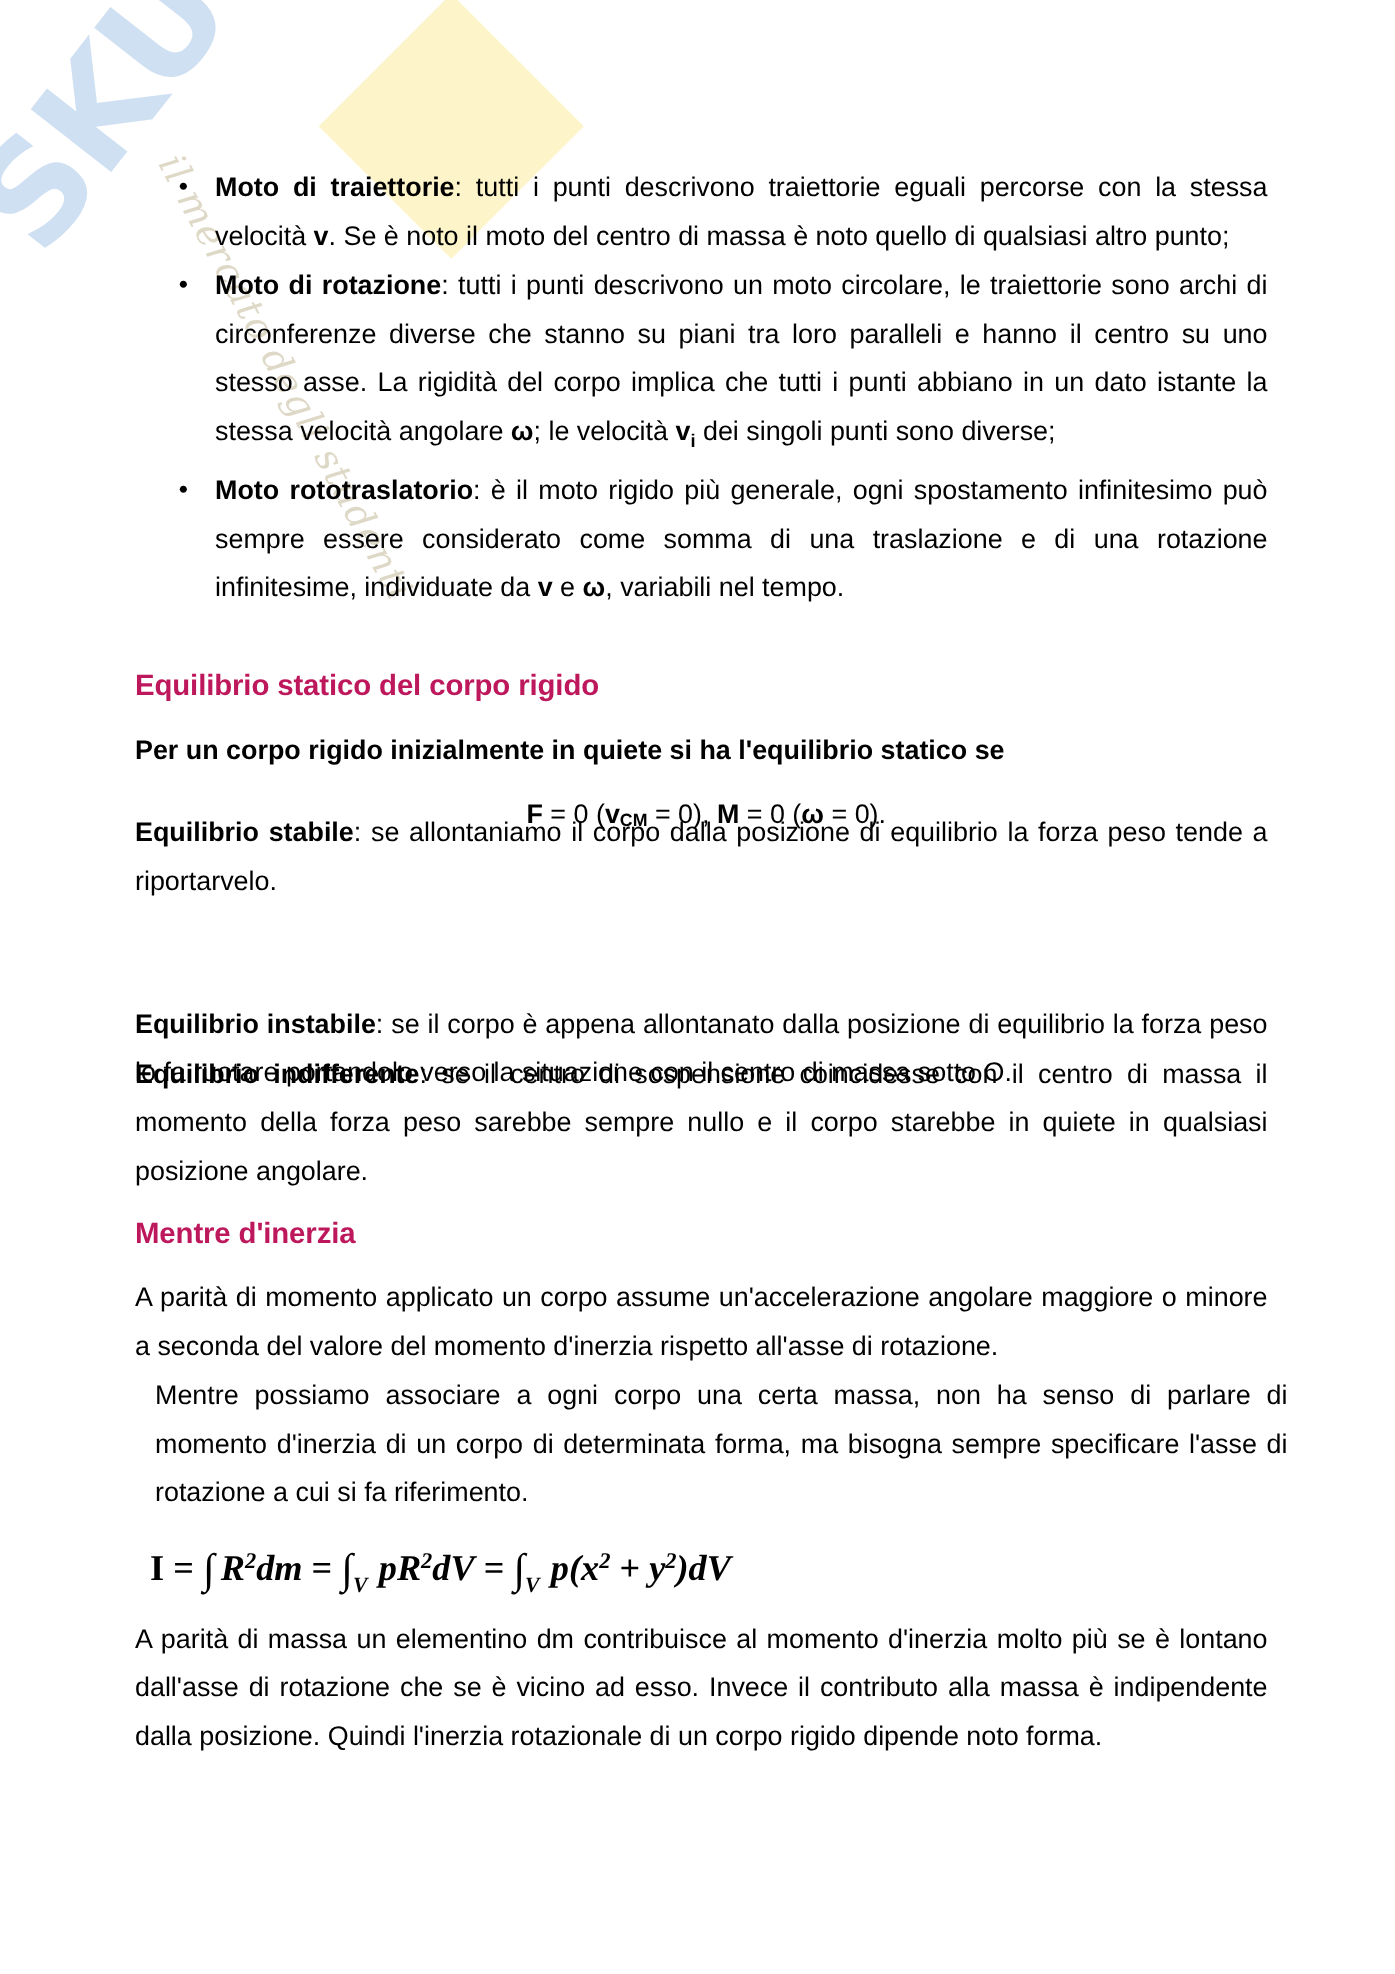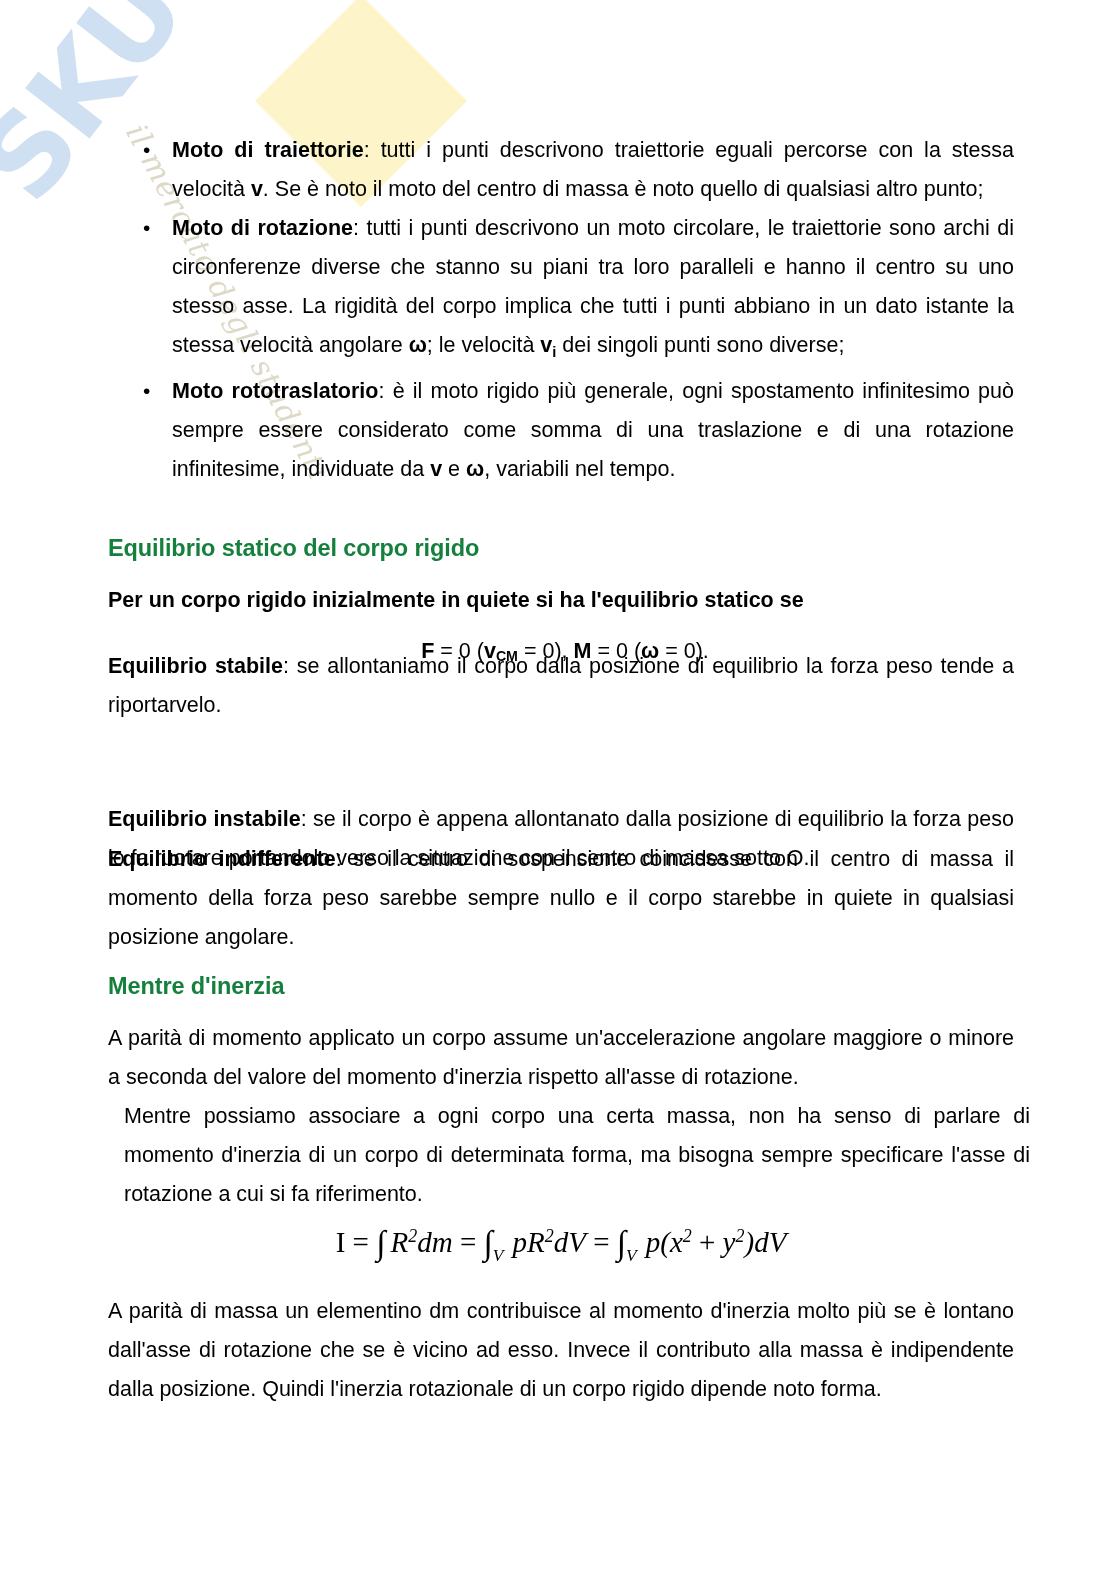--- a/index.html
+++ b/index.html
@@ -112,21 +112,21 @@
     text-align: justify;
     text-justify: inter-word;
     margin: 0;
   }
   p.body.ragged {
     text-align: left;
     font-weight: bold;
   }
 
   h2.heading {
-    color: #15803d;
+    color: #be185d;
     font-size: 23.5px;
     font-weight: bold;
     margin: 0;
     line-height: 30px;
     letter-spacing: -0.1px;
   }
 
   .formula-line {
     text-align: center;
     font-size: 21.5px;
@@ -135,27 +135,27 @@
     margin: 4px;
   }
   .formula-line .lt { font-weight: normal; }
   .formula-line sub {
     font-size: 0.66em;
     font-weight: bold;
     vertical-align: -0.2em;
   }
 
   .math-display {
-    text-align: center;
     font-family: "Liberation Serif", serif;
     font-style: italic;
     font-size: 29px;
     line-height: 40px;
-    margin: 0;
+    margin: 12px;
     white-space: nowrap;
+    font-weight: bold;
   }
   .math-display .up { font-style: normal; }
   .math-display .intsym {
     font-style: normal;
     font-size: 34px;
     position: relative;
     top: 2px;
   }
   .math-display sub {
     font-size: 0.6em;

